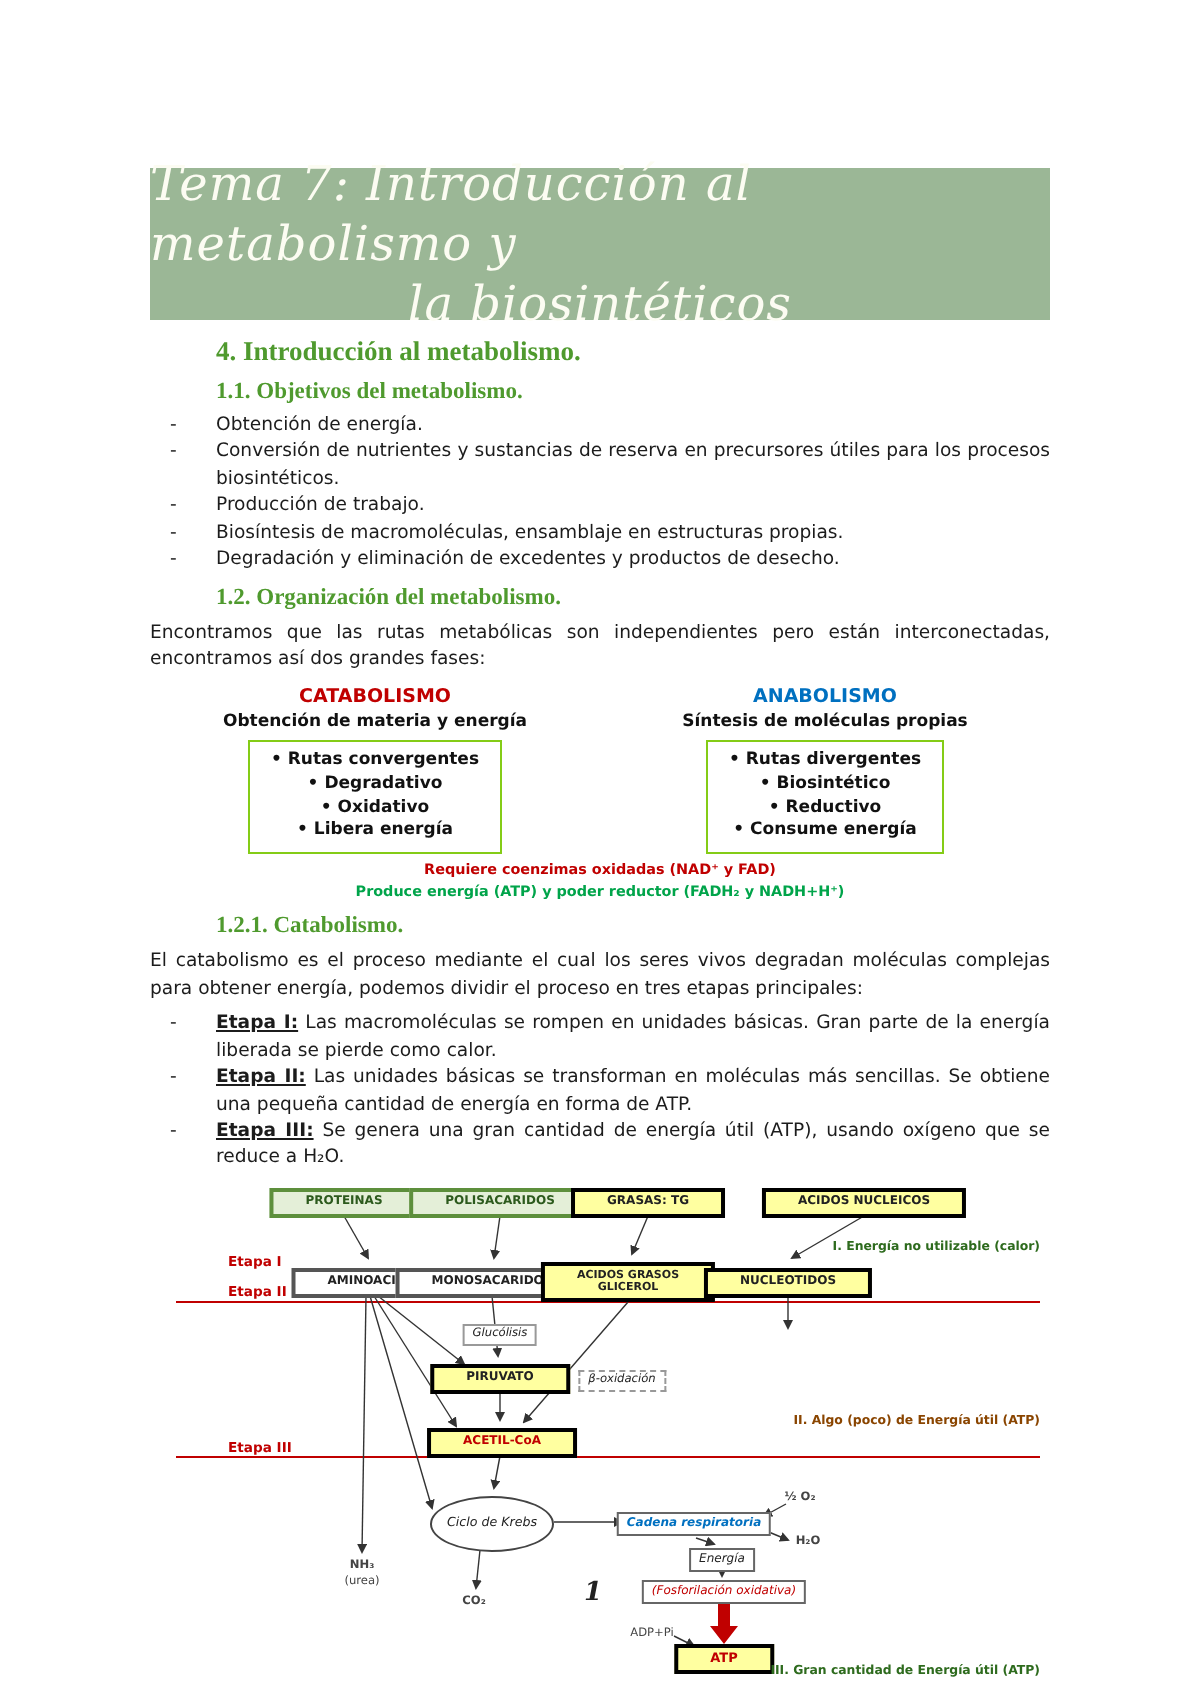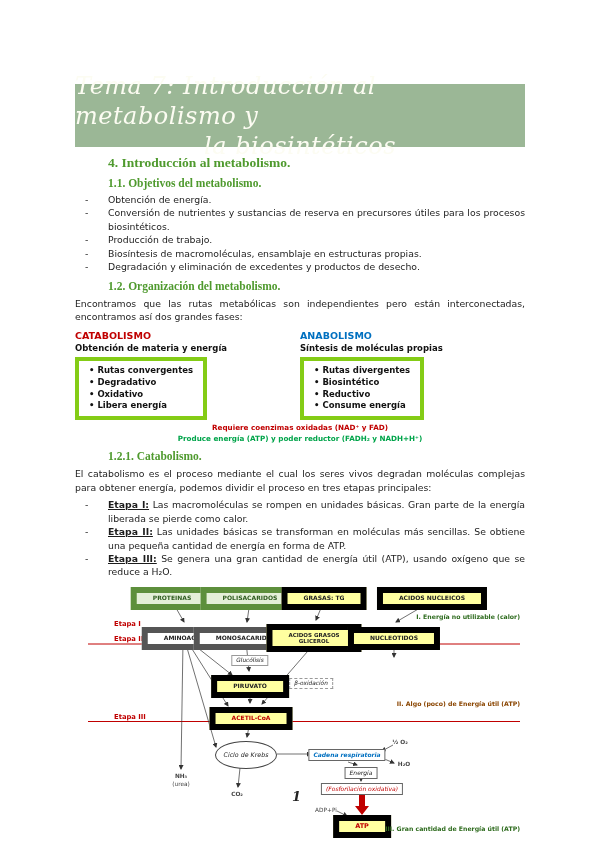--- a/index.html
+++ b/index.html
@@ -1,52 +1,52 @@
 <!DOCTYPE html>
 <html><head>
 <meta charset="utf-8">
 <style>
   html,body{margin:0;padding:0;background:#fff;}
   .page{position:relative;width:600px;height:848px;background:#ffffff;overflow:hidden;
         font-family:"DejaVu Sans",sans-serif;color:#1c1c1c;}
   
-  .banner{margin:84px 75px 0 75px;height:63px;background:#9bb796;display:flex;
+  .banner{margin:84px 75px 0 75px;height:76px;background:#9bb796;display:flex;
           flex-direction:column;align-items:center;justify-content:center;}
   .banner div{font-family:"DejaVu Serif",serif;font-style:italic;color:#fcfcf2;
               font-size:24px;line-height:30px;letter-spacing:.5px;}
   
   .content{margin:0 75px;width:450px;}
   .h1{font-family:"Liberation Serif",serif;font-weight:bold;font-size:13.5px;
       color:#4f9a2e;margin:8px 0 0 33px;}
   .h2{font-family:"Liberation Serif",serif;font-weight:bold;font-size:11.5px;
       color:#4f9a2e;margin:6px 0 0 33px;}
   .bodytxt{font-size:9.3px;line-height:1.45;text-align:justify;}
   .para{margin-top:5px;}
   .list{margin-top:4px;}
   .dash-li{display:flex;margin-left:10px;}
   .dash-li .dash{width:23px;flex:0 0 23px;}
   .dash-li .dash::before{content:"-";}
   .dash-li .txt{flex:1;}
   .etapa-label{font-weight:bold;text-decoration:underline;}
   
   .fases{display:flex;margin-top:6px;}
-  .fase{flex:1;text-align:left;}
+  .fase{flex:1;text-align:center;}
   .fase-title{font-weight:bold;font-size:9.5px;}
   .t-cat{color:#c00000;} .t-ana{color:#0070c0;}
   .fase-sub{font-weight:bold;font-size:8.5px;margin-top:2px;color:#111;}
-  .fase-box{display:inline-block;border:4px solid #84cc16;margin-top:4px;padding:4px 10px;
+  .fase-box{display:inline-block;border:1px solid #84cc16;margin-top:4px;padding:4px 10px;
             font-weight:bold;font-size:8.5px;line-height:1.4;color:#111;}
   .fase-notes{display:flex;margin-top:3px;align-items:flex-start;}
   .fase-notes>div{flex:1;text-align:center;font-size:7.2px;font-weight:bold;
                   line-height:1.45;white-space:nowrap;}
   .nt-red{color:#c00000;} .nt-green{color:#00a44a;} .nt-blue{color:#0070c0;}
   
   .diagram{position:relative;width:432px;height:252px;margin:6px 0 0 13px;}
   .diagram svg{position:absolute;left:0;top:0;}
-  .dbx{position:absolute;transform:translateX(-50%);border:6px solid #000000;background:#ffffa0;
+  .dbx{position:absolute;transform:translateX(-50%);border:2px solid #000000;background:#ffffa0;
        font-size:6px;font-weight:bold;padding:2px 16px;white-space:nowrap;color:#222;line-height:1.1;
        text-align:center;}
   .dbx.green{background:#e4efd8;border-color:#5d8f3c;color:#2c5a1d;}
   .dbx.white{background:#fff;border-color:#555;}
   .dbx.redtxt{color:#c00000;}
   .wbox{position:absolute;transform:translateX(-50%);border:1px solid #666;background:#fff;
         font-size:6px;font-style:italic;padding:1.5px 4px;white-space:nowrap;color:#222;}
   .wbox.blue{color:#0070c0;font-weight:bold;}
   .wbox.red{color:#c00000;}
   .wbox.tiny{font-size:5.8px;border-color:#999;}

